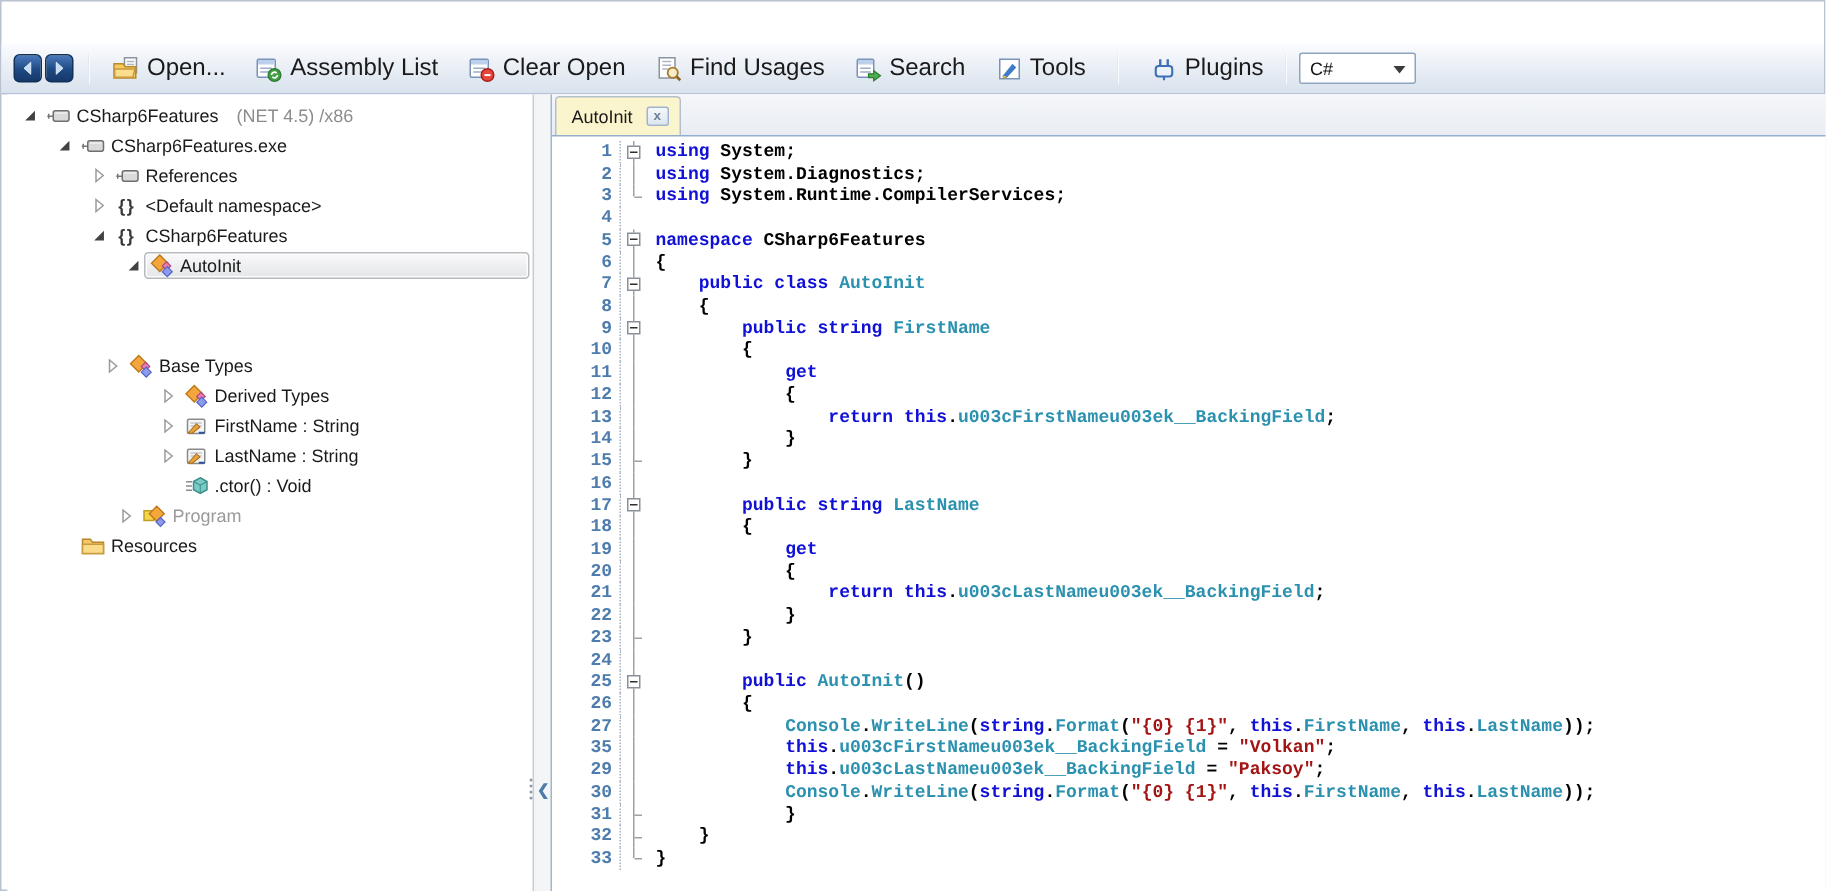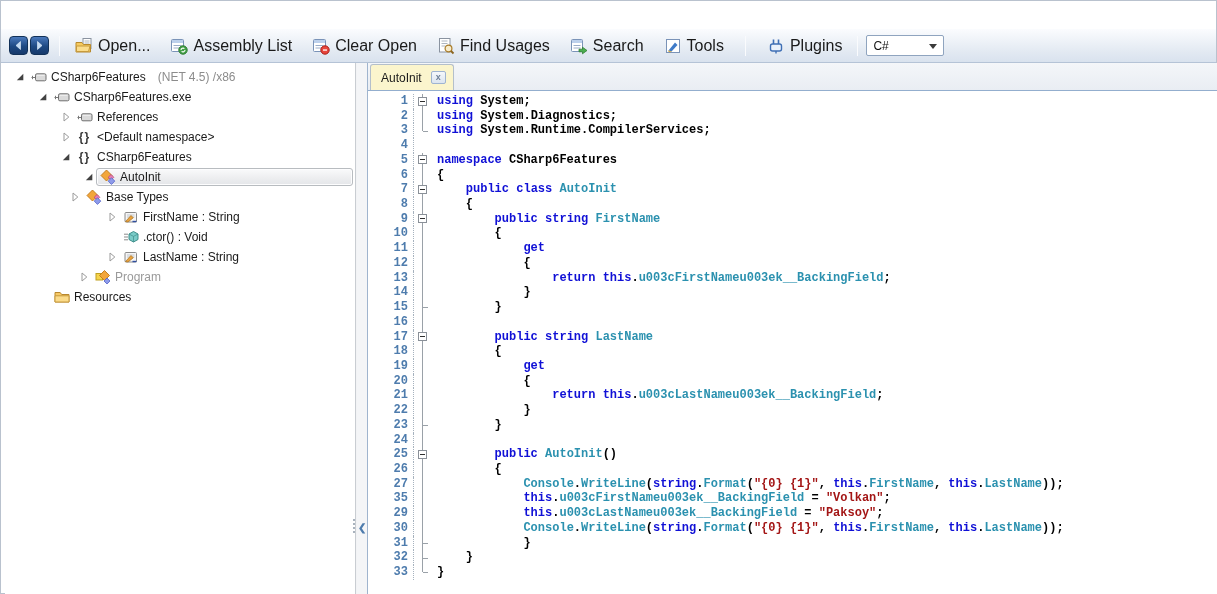--- a/index.html
+++ b/index.html
@@ -286,35 +286,52 @@
             <span class="ticn">
               <svg width="16" height="16" viewBox="0 0 16 16">
                 <path d="M6.5 1 L12 6.5 6.5 12 1 6.5 Z" fill="#F2A63B" stroke="#BE7716" stroke-width="0.9"></path>
                 <path d="M11 5.5 L13.8 8.3 11 11.1 8.2 8.3 Z" fill="#E87FB0" stroke="#B0477F" stroke-width="0.8"></path>
                 <path d="M11.5 8.8 L14.8 12.1 11.5 15.4 8.2 12.1 Z" fill="#8E9BEA" stroke="#5463C8" stroke-width="0.8"></path>
               </svg>
             </span>
             <span class="tlabel">AutoInit</span>
           </div>
         </div>
-        <div class="trow" style="padding-left: 63px;">
+        <div class="trow" style="padding-left: 63px; margin-top: 47px;">
           <span class="texp">
             <svg width="10" height="10" viewBox="0 0 10 10">
               <path d="M3 1 L7.8 5 L3 9 Z" fill="#FFF" stroke="#9B9B9B"></path>
             </svg>
           </span>
           <div class="tbody">
             <span class="ticn">
               <svg width="16" height="16" viewBox="0 0 16 16">
                 <path d="M6.5 1 L12 6.5 6.5 12 1 6.5 Z" fill="#F2A63B" stroke="#BE7716" stroke-width="0.9"></path>
                 <path d="M11 5.5 L13.8 8.3 11 11.1 8.2 8.3 Z" fill="#E87FB0" stroke="#B0477F" stroke-width="0.8"></path>
                 <path d="M11.5 8.8 L14.8 12.1 11.5 15.4 8.2 12.1 Z" fill="#8E9BEA" stroke="#5463C8" stroke-width="0.8"></path>
               </svg>
             </span>
             <span class="tlabel">Base Types</span>
+          </div>
+        </div>
+        <div class="trow" style="padding-left: 100px;">
+          <span class="texp">
+            <svg width="10" height="10" viewBox="0 0 10 10">
+              <path d="M3 1 L7.8 5 L3 9 Z" fill="#FFF" stroke="#9B9B9B"></path>
+            </svg>
+          </span>
+          <div class="tbody">
+            <span class="ticn">
+              <svg width="16" height="16" viewBox="0 0 16 16">
+                <path d="M6.5 1 L12 6.5 6.5 12 1 6.5 Z" fill="#F2A63B" stroke="#BE7716" stroke-width="0.9"></path>
+                <path d="M11 5.5 L13.8 8.3 11 11.1 8.2 8.3 Z" fill="#E87FB0" stroke="#B0477F" stroke-width="0.8"></path>
+                <path d="M11.5 8.8 L14.8 12.1 11.5 15.4 8.2 12.1 Z" fill="#8E9BEA" stroke="#5463C8" stroke-width="0.8"></path>
+              </svg>
+            </span>
+            <span class="tlabel">Derived Types</span>
           </div>
         </div>
         <div class="trow" style="padding-left: 100px;">
           <span class="texp">
             <svg width="10" height="10" viewBox="0 0 10 10">
               <path d="M3 1 L7.8 5 L3 9 Z" fill="#FFF" stroke="#9B9B9B"></path>
             </svg>
           </span>
           <div class="tbody">
             <span class="ticn">
@@ -322,48 +339,48 @@
                 <rect x="2" y="3.5" width="11.5" height="9.5" rx="1" fill="#F5F5F5" stroke="#8A8A8A"></rect>
                 <path d="M4 6 h7.5 M4 8 h7.5" stroke="#C2C6CC"></path>
                 <path d="M2.5 12.5 L8 6.5 L10.3 8.8 L5 13 Z" fill="#E8A13C" stroke="#A8701C" stroke-width="0.7"></path>
                 <path d="M9.5 12.5 h4" stroke="#2F4FA0" stroke-width="1.4"></path>
               </svg>
             </span>
             <span class="tlabel">FirstName : String</span>
           </div>
         </div>
         <div class="trow" style="padding-left: 100px;">
-          <span class="texp"></span>
-          <div class="tbody">
-            <span class="ticn">
-              <svg width="16" height="16" viewBox="0 0 16 16">
-                <path d="M1 5.2 h4 M1 8 h4 M1 10.8 h4" stroke="#8A8A8A"></path>
-                <path d="M10.5 2.5 L15 5 V10.5 L10.5 13 L6 10.5 V5 Z" fill="#7ACBC8" stroke="#3E8E8A"></path>
-                <path d="M6 5 L10.5 7.4 L15 5 M10.5 7.4 V13" stroke="#3E8E8A" fill="none" stroke-width="0.7"></path>
-              </svg>
-            </span>
-            <span class="tlabel">.ctor() : Void</span>
-          </div>
-        </div>
-        <div class="trow" style="padding-left: 100px;">
           <span class="texp">
             <svg width="10" height="10" viewBox="0 0 10 10">
               <path d="M3 1 L7.8 5 L3 9 Z" fill="#FFF" stroke="#9B9B9B"></path>
             </svg>
           </span>
           <div class="tbody">
             <span class="ticn">
               <svg width="16" height="16" viewBox="0 0 16 16">
                 <rect x="2" y="3.5" width="11.5" height="9.5" rx="1" fill="#F5F5F5" stroke="#8A8A8A"></rect>
                 <path d="M4 6 h7.5 M4 8 h7.5" stroke="#C2C6CC"></path>
                 <path d="M2.5 12.5 L8 6.5 L10.3 8.8 L5 13 Z" fill="#E8A13C" stroke="#A8701C" stroke-width="0.7"></path>
                 <path d="M9.5 12.5 h4" stroke="#2F4FA0" stroke-width="1.4"></path>
               </svg>
             </span>
             <span class="tlabel">LastName : String</span>
+          </div>
+        </div>
+        <div class="trow" style="padding-left: 100px;">
+          <span class="texp"></span>
+          <div class="tbody">
+            <span class="ticn">
+              <svg width="16" height="16" viewBox="0 0 16 16">
+                <path d="M1 5.2 h4 M1 8 h4 M1 10.8 h4" stroke="#8A8A8A"></path>
+                <path d="M10.5 2.5 L15 5 V10.5 L10.5 13 L6 10.5 V5 Z" fill="#7ACBC8" stroke="#3E8E8A"></path>
+                <path d="M6 5 L10.5 7.4 L15 5 M10.5 7.4 V13" stroke="#3E8E8A" fill="none" stroke-width="0.7"></path>
+              </svg>
+            </span>
+            <span class="tlabel">.ctor() : Void</span>
           </div>
         </div>
         <div class="trow muted" style="padding-left: 72px;">
           <span class="texp">
             <svg width="10" height="10" viewBox="0 0 10 10">
               <path d="M3 1 L7.8 5 L3 9 Z" fill="#FFF" stroke="#9B9B9B"></path>
             </svg>
           </span>
           <div class="tbody">
             <span class="ticn">

